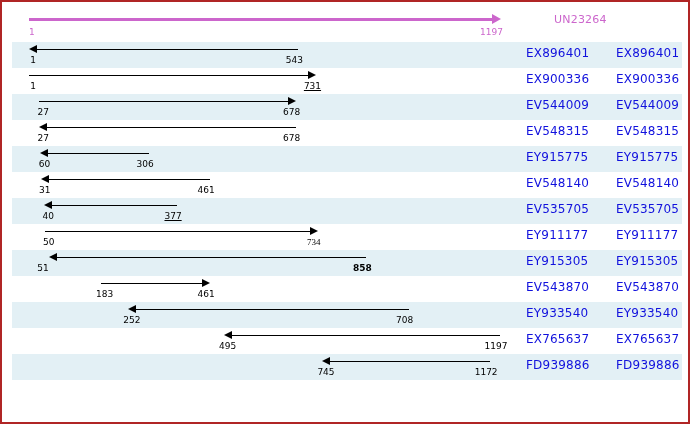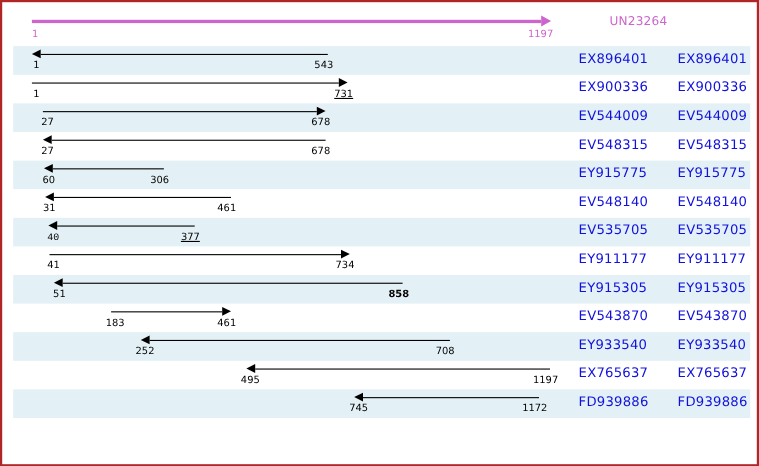--- a/index.html
+++ b/index.html
@@ -173,37 +173,37 @@
         <div class="seg" style="left: 46.8144px; width: 161.339px;"></div>
         <div class="head left" style="left: 38.8144px;"></div>
         <div class="pos" style="left: 42.8144px;">31</div>
         <div class="pos" style="left: 204.154px;">461</div>
         <div class="acc col1">EV548140</div>
         <div class="acc col2">EV548140</div>
       </div>
       <div class="row band">
         <div class="seg" style="left: 50.3587px; width: 124.715px;"></div>
         <div class="head left" style="left: 42.3587px;"></div>
-        <div class="pos" style="left: 46.3587px; font-family: Liberation Mono, monospace;">40</div>
+        <div class="pos" style="left: 46.3587px;">40</div>
         <div class="pos" style="left: 171.074px; text-decoration: underline;">377</div>
         <div class="acc col1">EV535705</div>
         <div class="acc col2">EV535705</div>
       </div>
       <div class="row">
         <div class="seg" style="left: 42.7525px; width: 264.912px;"></div>
         <div class="head right" style="left: 307.665px;"></div>
-        <div class="pos" style="left: 46.7525px;">41</div>
-        <div class="pos" style="left: 311.665px;">734</div>
+        <div class="pos" style="left: 46.7525px;">50</div>
+        <div class="pos" style="left: 311.665px; font-family: Liberation Serif, serif;">734</div>
         <div class="acc col1">EY911177</div>
         <div class="acc col2">EY911177</div>
       </div>
       <div class="row band">
         <div class="seg" style="left: 54.6906px; width: 309.807px;"></div>
         <div class="head left" style="left: 46.6906px;"></div>
-        <div class="pos" style="left: 52px;">51</div>
+        <div class="pos" style="left: 41px;">51</div>
         <div class="pos" style="left: 360.497px; font-weight: bold;">858</div>
         <div class="acc col1">EY915305</div>
         <div class="acc col2">EY915305</div>
       </div>
       <div class="row">
         <div class="seg" style="left: 98.6739px; width: 101.48px;"></div>
         <div class="head right" style="left: 200.154px;"></div>
         <div class="pos" style="left: 102.674px;">183</div>
         <div class="pos" style="left: 204.154px;">461</div>
         <div class="acc col1">EV543870</div>

